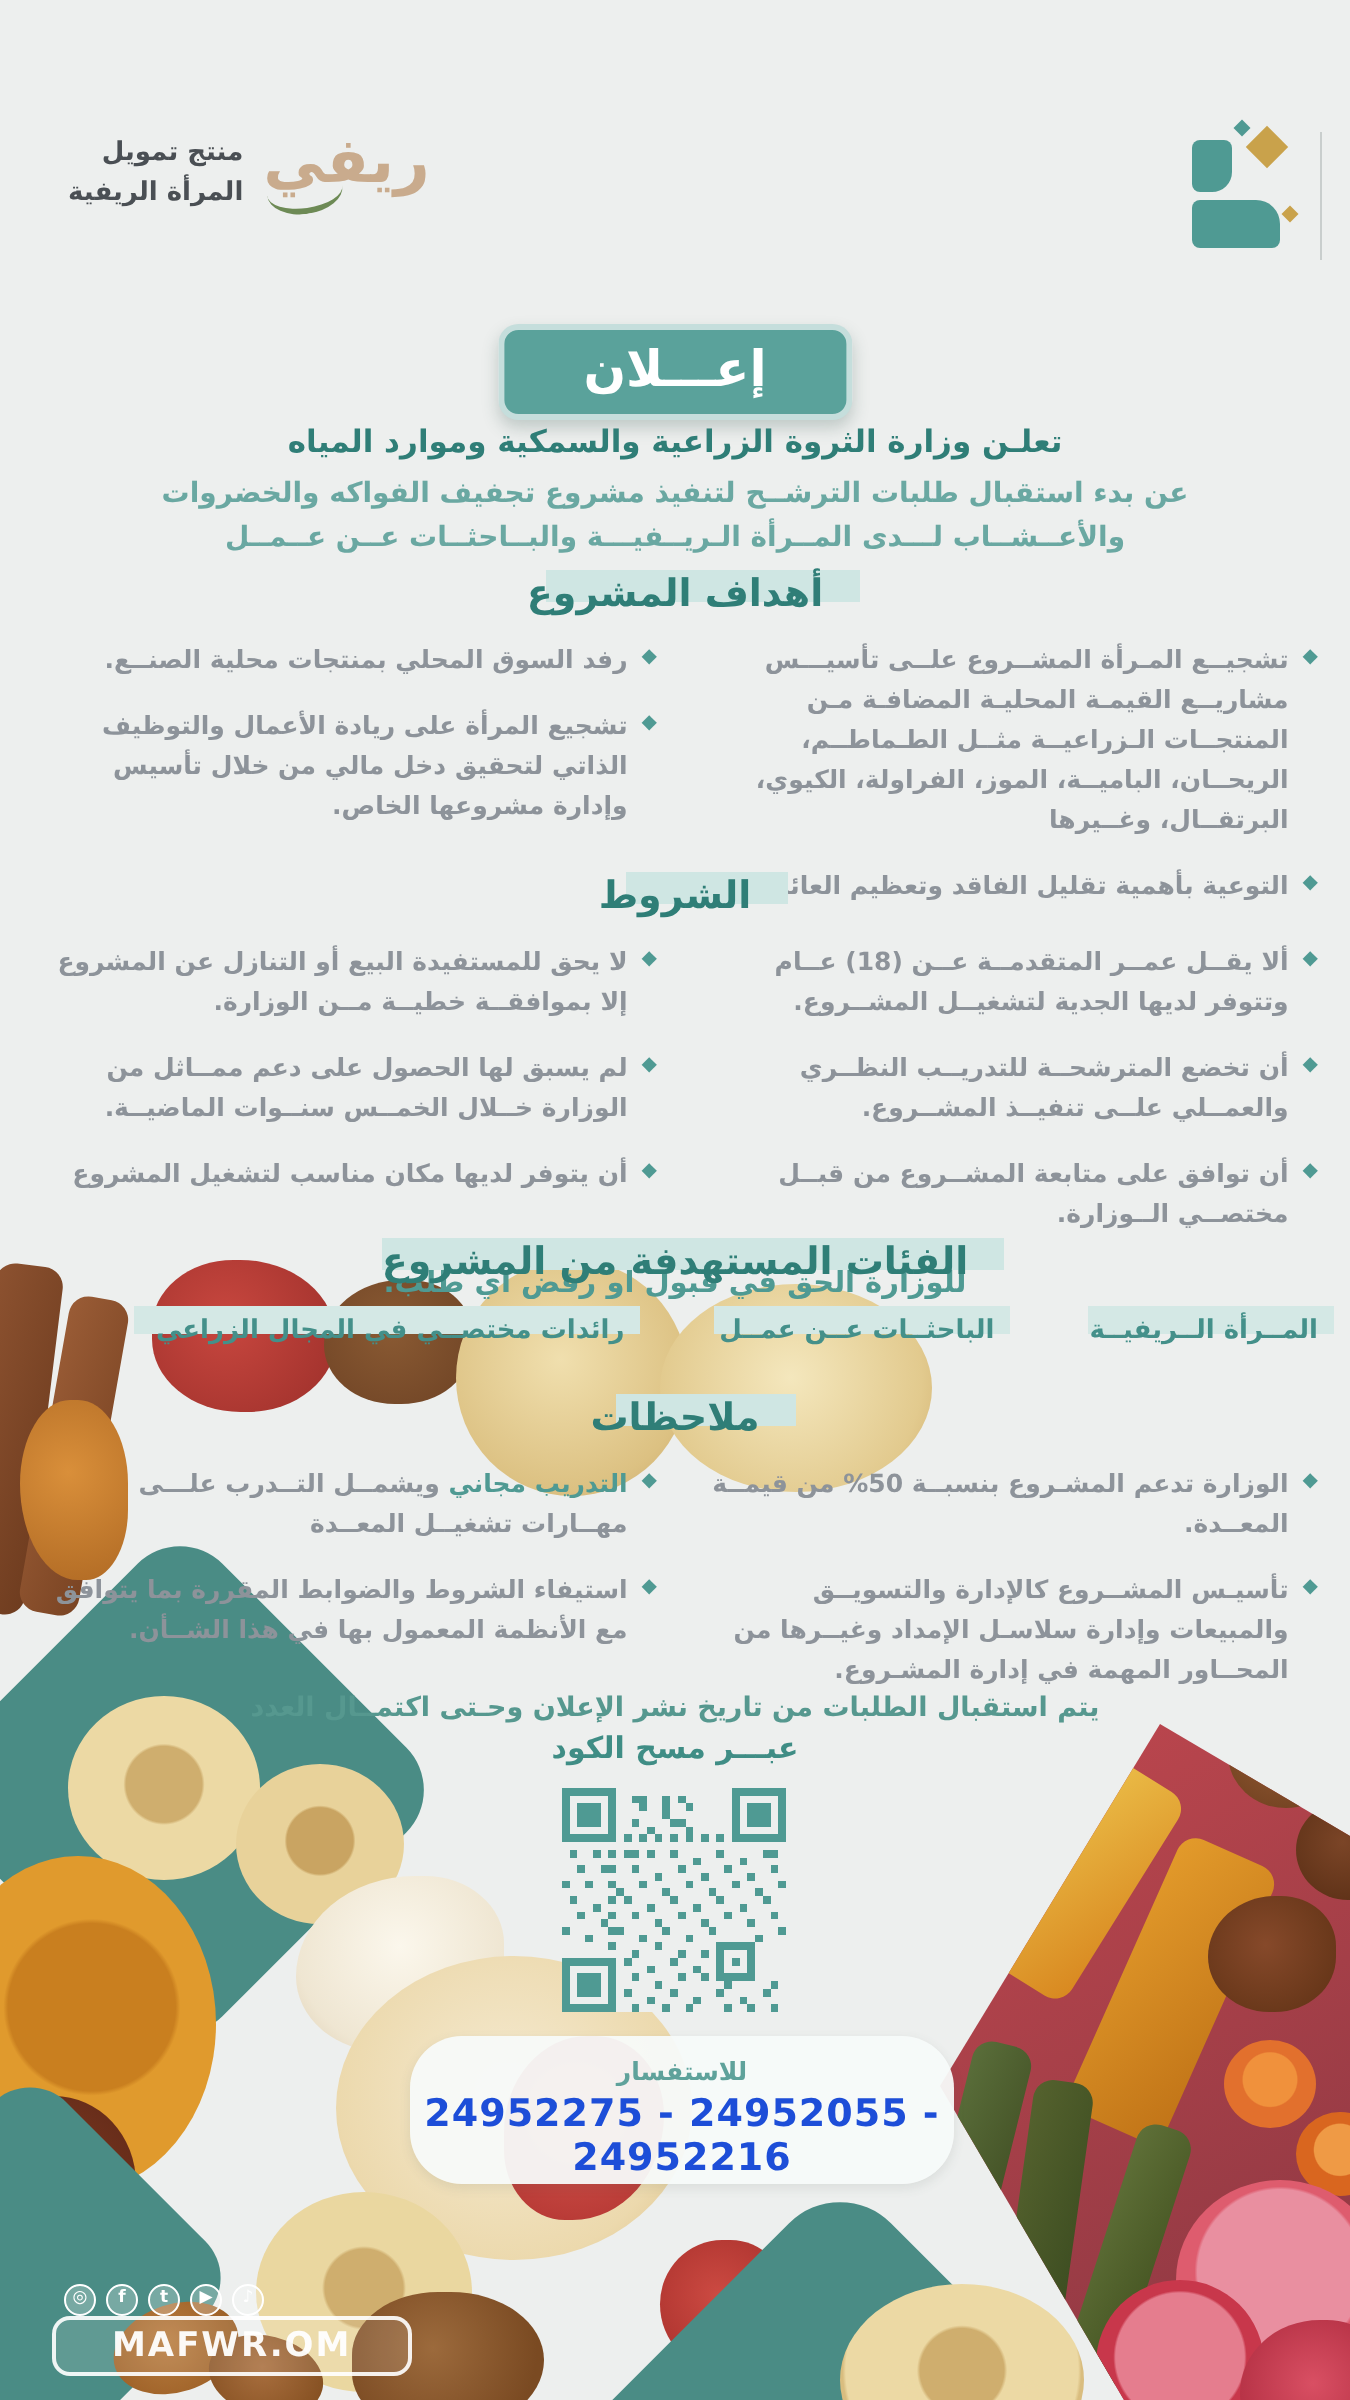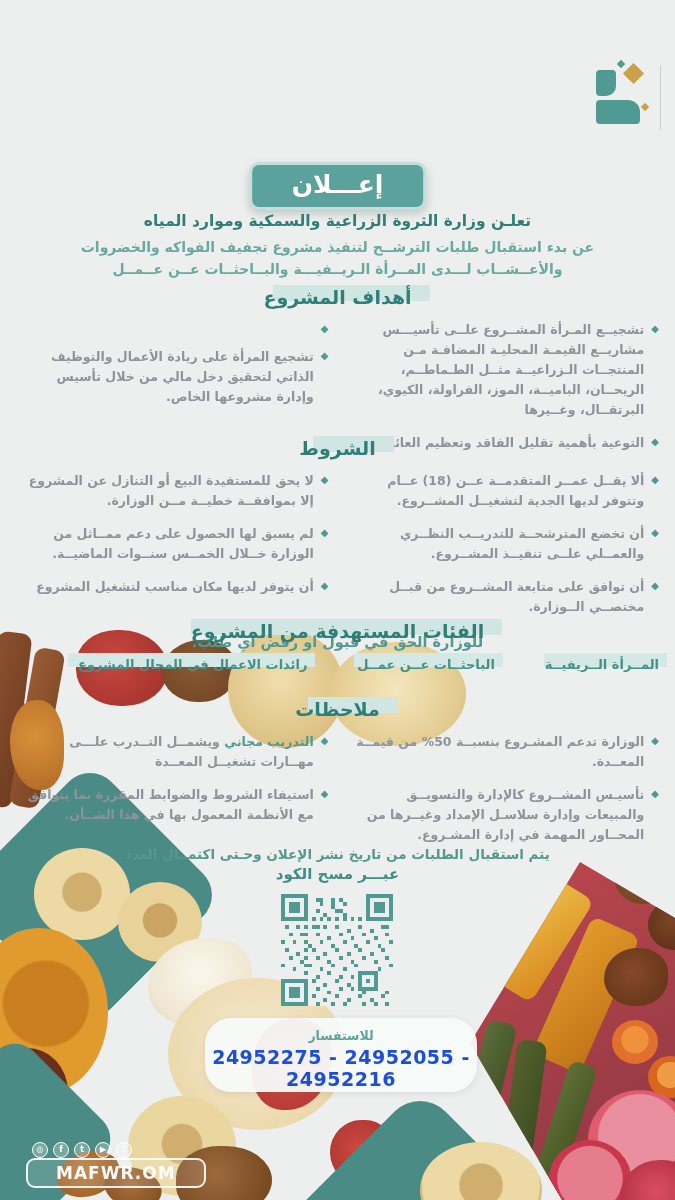--- a/index.html
+++ b/index.html
@@ -131,20 +131,30 @@
     <div class="stick" style="left:546px;top:1060px;width:28px;height:160px;background:linear-gradient(100deg,#5f7038,#42511f);transform:rotate(18deg);"></div>
     <div class="blob" style="left:612px;top:1020px;width:46px;height:44px;background:radial-gradient(circle at 50% 45%,#f0913c 0 40%,#e2702d 42% 100%);"></div>
     <div class="blob" style="left:648px;top:1056px;width:44px;height:42px;background:radial-gradient(circle at 50% 45%,#ef9a45 0 40%,#d9661f 42% 100%);"></div>
     <div class="blob" style="left:588px;top:1090px;width:104px;height:100px;background:radial-gradient(circle at 50% 46%,#e98fa0 0 55%,#de5c6e 57% 86%,#7d9655 88%);"></div>
     <div class="blob" style="left:548px;top:1140px;width:84px;height:84px;background:radial-gradient(circle at 50% 46%,#e57d8e 0 52%,#c8374b 54%);"></div>
     <div class="blob" style="left:620px;top:1160px;width:76px;height:70px;background:radial-gradient(circle at 48% 45%,#d94f63,#a72639);border-radius:55% 45% 50% 50%;"></div>
   </div>
 
   <div class="content">
 
+    <div class="abs reefy">
+      <div class="tag">
+        <div>منتج تمويل</div>
+        <div>المرأة الريفية</div>
+      </div>
+      <div class="cal">
+        <span>ريفي</span>
+        <span class="leaf"></span>
+      </div>
+    </div>
 
     <div class="abs ministry">
       <div class="brandmark">
         <div class="bm-d" style="left:30px;top:2px;width:15px;height:15px;"></div>
         <div class="bm-d" style="left:22px;top:-3px;width:6px;height:6px;background:#4f9a93;"></div>
         <div class="bm-t" style="left:0;top:6px;width:20px;height:26px;border-radius:4px 4px 10px 4px;"></div>
         <div class="bm-t" style="left:0;top:36px;width:44px;height:24px;border-radius:4px 12px 4px 4px;"></div>
         <div class="bm-d" style="left:46px;top:40px;width:6px;height:6px;"></div>
       </div>
       <div class="vline"></div>
@@ -167,20 +177,21 @@
               <p>تشجيــع المـرأة المشــروع علــى تأسيـــس مشاريــع القيمـة المحليـة المضافـة مـن المنتجــات الـزراعيــة مثــل الطـماطــم، الريحــان، الباميــة، الموز، الفراولة، الكيوي، البرتقــال، وغــيرها</p>
             </div>
           <div class="bullet">
               <span class="dm">◆</span>
               <p>التوعية بأهمية تقليل الفاقد وتعظيم العائد</p>
             </div>
         </div>
         <div class="col">
           <div class="bullet">
               <span class="dm">◆</span>
+              <p>رفد السوق المحلي بمنتجات محلية الصنــع.</p>
             </div>
           <div class="bullet">
               <span class="dm">◆</span>
               <p>تشجيع المرأة على ريادة الأعمال والتوظيف الذاتي لتحقيق دخل مالي من خلال تأسيس وإدارة مشروعها الخاص.</p>
             </div>
         </div>
       </div>
     </div>
 
     <div class="abs sec" style="top:437px;">
@@ -216,21 +227,21 @@
         </div>
       </div>
       <div class="footnote">للوزارة الحق في قبول أو رفض أي طلب.</div>
     </div>
 
     <div class="abs sec" style="top:620px;">
       <div class="sec-title"><span class="tw"><span class="hl"></span><span class="tt">الفئات المستهدفة من المشروع</span></span></div>
       <div class="cats">
         <span class="cat"><span class="hl"></span><span class="tt">المــرأة الــريفيــة</span></span>
         <span class="cat"><span class="hl"></span><span class="tt">الباحثــات عــن عمــل</span></span>
-        <span class="cat"><span class="hl"></span><span class="tt">رائدات الاعمال في المجال المشروع</span></span>
+        <span class="cat"><span class="hl"></span><span class="tt">رائدات مختصــي في المجال الزراعي</span></span>
       </div>
     </div>
 
     <div class="abs sec" style="top:698px;">
       <div class="sec-title"><span class="tw"><span class="hl"></span><span class="tt">ملاحظات</span></span></div>
       <div class="cols">
         <div class="col">
           <div class="bullet">
               <span class="dm">◆</span>
               <p>الوزارة تدعم المشـروع بنسبــة 50% من قيمــة المعــدة.</p>

